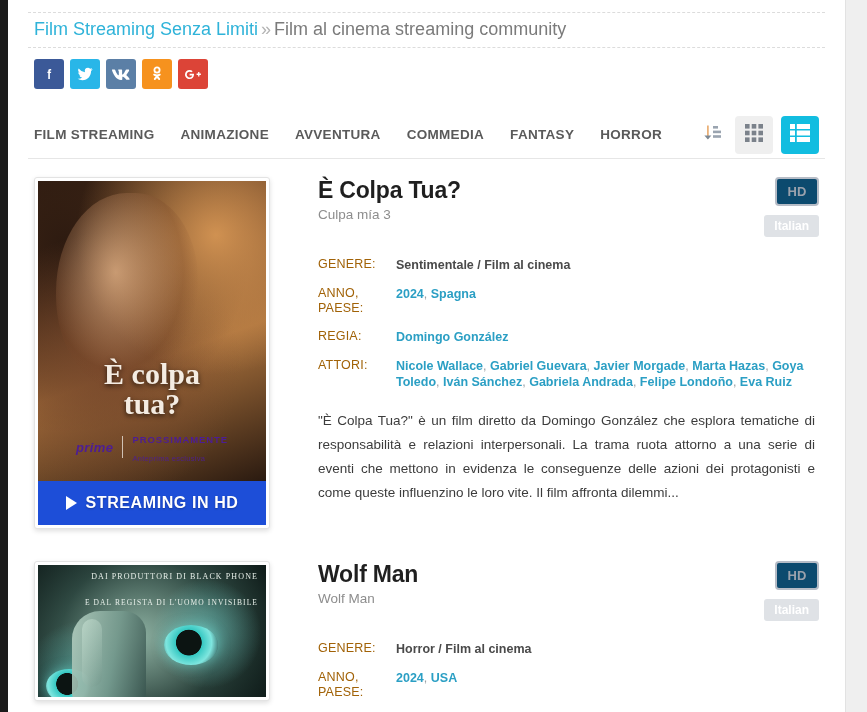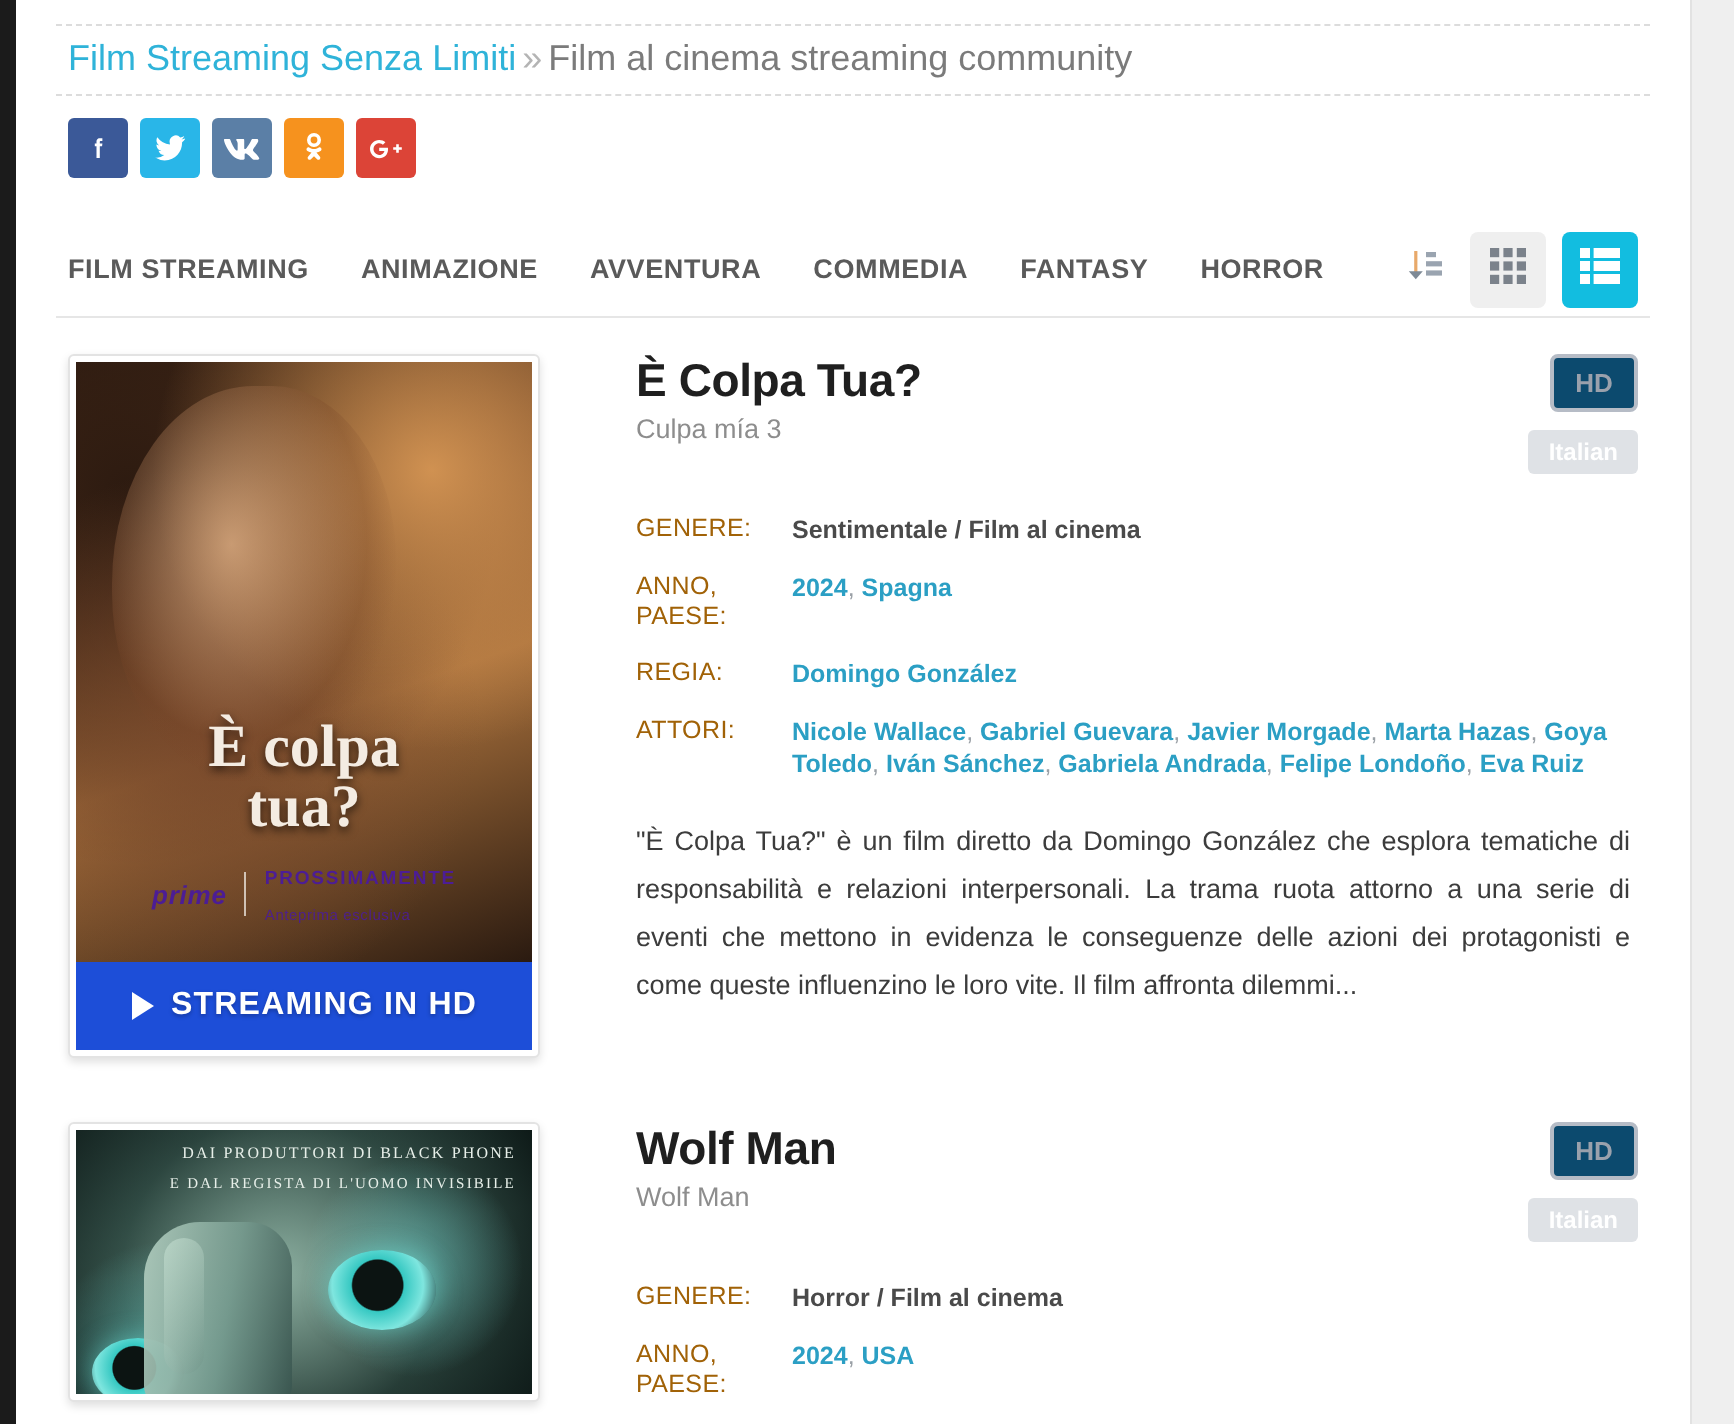--- a/index.html
+++ b/index.html
@@ -166,21 +166,21 @@
   }
   .p2-fingers:after {
     content:""; position:absolute; left: 10px; top: 8px; width: 20px; height: 68px;
     border-radius: 14px; background: linear-gradient(120deg, rgba(200,226,212,.6), rgba(90,126,116,.2));
   }
   .p2-credit {
     position: absolute; left: 8px; top: 7px; right: 8px;
     color: #e7efe9; font-family: "Liberation Serif", serif; text-align: right;
   }
   .p2-c1 { font-size: 8px; letter-spacing: 1.1px; white-space: nowrap; }
-  .p2-c2 { font-size: 7.5px; letter-spacing: 1.1px; white-space: nowrap; margin-top: 6px; }
+  .p2-c2 { font-size: 7.5px; letter-spacing: 1.1px; white-space: nowrap; margin-top: 17px; }
 
   
   .info { flex: 1; padding-left: 48px; position: relative; }
   .title-row { display: flex; align-items: flex-start; }
   .titles { flex: 1; }
   h2.mtitle {
     font-size: 23px; font-weight: bold; color: #1f1f1f;
     line-height: 26px; letter-spacing: -.2px;
   }
   .origtitle { font-size: 13.5px; color: #8d8d8d; margin-top: 4px; }

